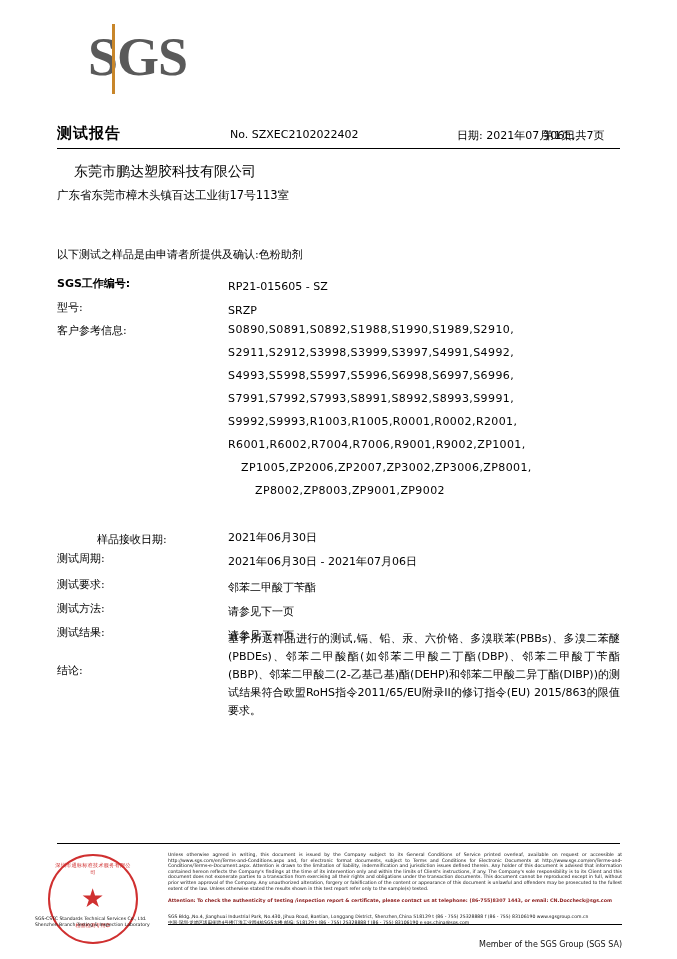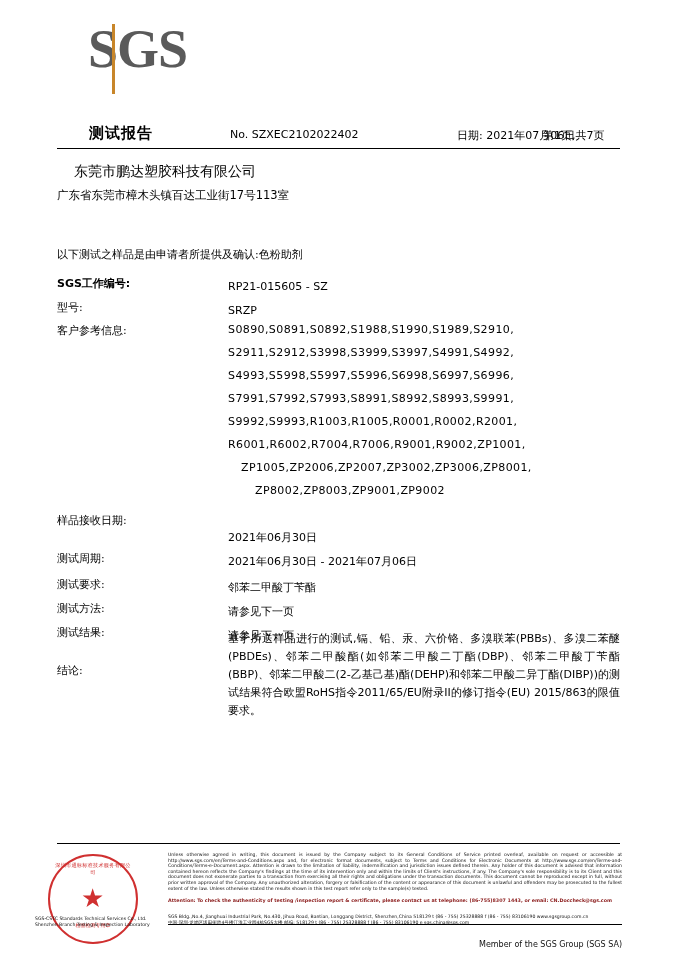--- a/index.html
+++ b/index.html
@@ -19,21 +19,21 @@
     position: relative;
     width: 677px;
     height: 959px;
     box-sizing: border-box;
   }
 
   
   .logo-area {
     position: absolute;
     left: 88px;
-    top: 22px;
+    top: 30px;
     width: 120px;
     height: 62px;
   }
   .logo-text {
     font-family: "Liberation Serif", "DejaVu Serif", serif;
     font-weight: bold;
     font-size: 54px;
     letter-spacing: -1px;
     color: #5a5a5a;
     line-height: 54px;
@@ -48,21 +48,20 @@
   }
 
   
   .report-title {
     position: absolute;
     left: 57px;
     top: 124px;
     font-size: 15px;
     font-weight: bold;
     letter-spacing: 1px;
-    margin-left: 32px;
   }
   .report-no {
     position: absolute;
     left: 230px;
     top: 128px;
     font-size: 11px;
   }
   .report-date {
     position: absolute;
     left: 420px;
@@ -273,21 +272,21 @@
     <div class="ref-line">S0890,S0891,S0892,S1988,S1990,S1989,S2910,</div>
     <div class="ref-line">S2911,S2912,S3998,S3999,S3997,S4991,S4992,</div>
     <div class="ref-line">S4993,S5998,S5997,S5996,S6998,S6997,S6996,</div>
     <div class="ref-line">S7991,S7992,S7993,S8991,S8992,S8993,S9991,</div>
     <div class="ref-line">S9992,S9993,R1003,R1005,R0001,R0002,R2001,</div>
     <div class="ref-line">R6001,R6002,R7004,R7006,R9001,R9002,ZP1001,</div>
     <div class="ref-line indent">ZP1005,ZP2006,ZP2007,ZP3002,ZP3006,ZP8001,</div>
     <div class="ref-line indent2">ZP8002,ZP8003,ZP9001,ZP9002</div>
   </div>
 
-  <div class="field" style="top:513px;">样品接收日期:</div>
+  <div class="field" style="top:532px;margin-left:40px;">样品接收日期:</div>
   <div class="value" style="top:527px;">2021年06月30日</div>
 
   <div class="field" style="top:551px;">测试周期:</div>
   <div class="value" style="top:551px;">2021年06月30日 - 2021年07月06日</div>
 
   <div class="field" style="top:577px;">测试要求:</div>
   <div class="value" style="top:577px;">邻苯二甲酸丁苄酯</div>
 
   <div class="field" style="top:601px;">测试方法:</div>
   <div class="value" style="top:601px;">请参见下一页</div>

